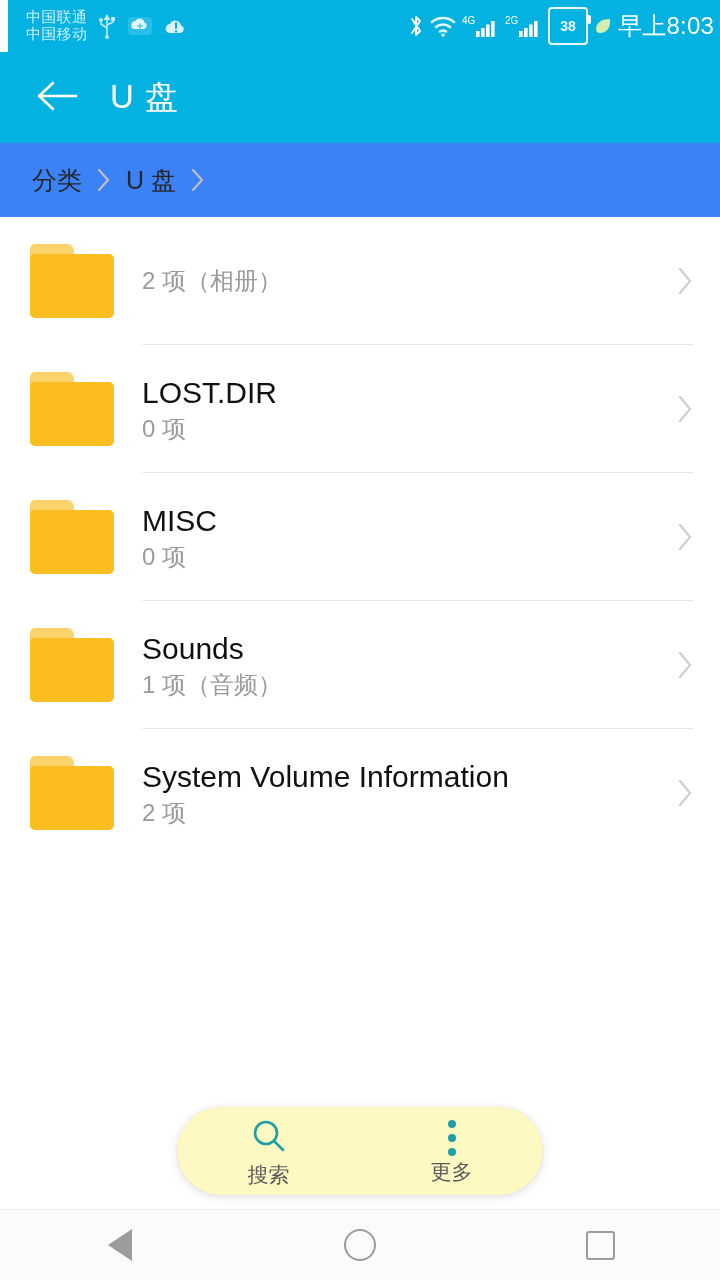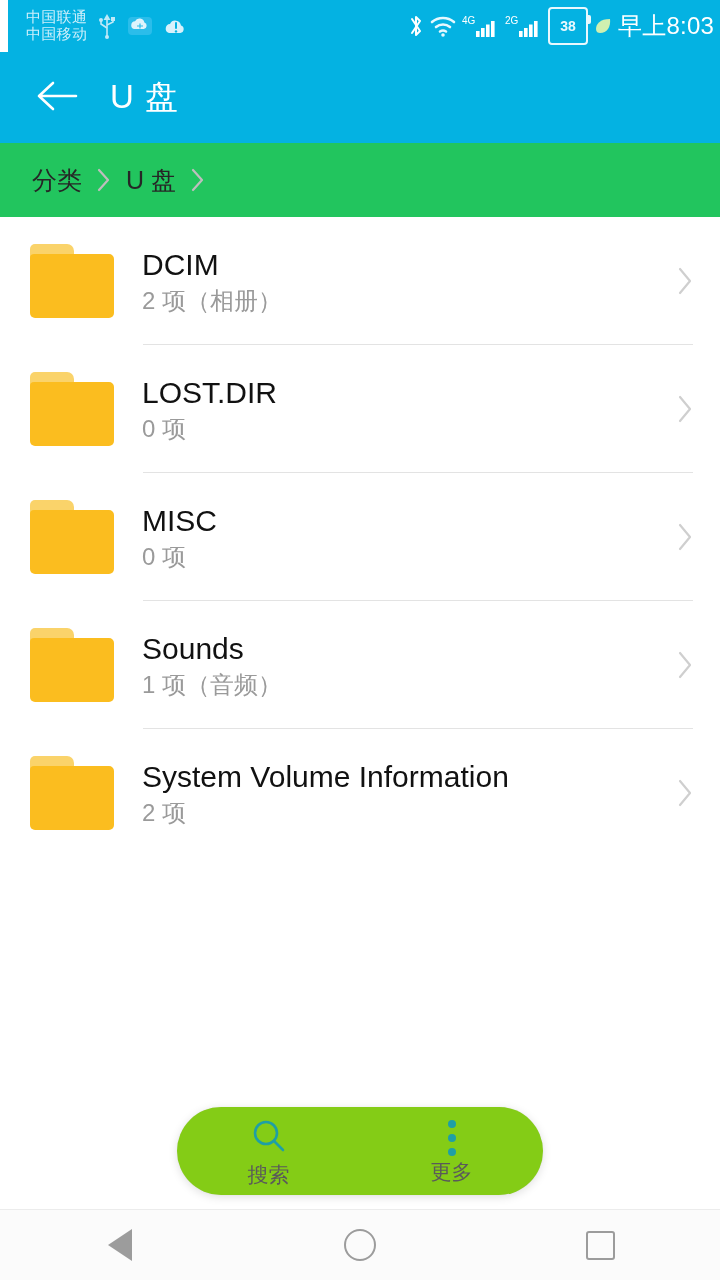--- a/index.html
+++ b/index.html
@@ -42,21 +42,21 @@
   }
   .back-btn { width:62px; height:62px; margin-left:26px;
     display:flex; align-items:center; justify-content:center; }
   .appbar-title {
     margin-left:22px; font-size:33px; color:#FFFFFF; letter-spacing:1px; white-space:nowrap;
   }
 
   
   .breadcrumb {
     position:absolute; top:143px; left:0; width:720px; height:74px;
-    background:#22c55e;
+    background:#3b82f6;
     display:flex; align-items:center; padding-left:32px;
   }
   .crumb { font-size:25px; color:#262626; white-space:nowrap; }
   .crumb-sep { margin:0 14px; display:flex; align-items:center; }
 
   
   .list { position:absolute; top:217px; left:0; width:720px; background:#ffffff; }
   .row { position:relative; height:128px; display:flex; align-items:center; padding-left:30px; }
   .folder { width:84px; height:74px; position:relative; flex:none; }
   .folder .tab {
@@ -72,21 +72,21 @@
   .row-sub { font-size:24px; color:#9A9A9A; line-height:1.05; white-space:nowrap; }
   .chev { width:70px; display:flex; align-items:center; justify-content:center; flex:none; }
   .divider {
     position:absolute; left:143px; right:27px; bottom:0; height:1px; background:#E3E3E3;
   }
   .row:last-child .divider { display:none; }
 
   
   .pillbar {
     position:absolute; left:177px; top:1107px; width:366px; height:88px;
-    background:#84cc16; border-radius:44px;
+    background:#fef9c3; border-radius:44px;
     box-shadow:0 2px 10px rgba(0,0,0,0.13), 0 0 1px rgba(0,0,0,0.10);
     display:flex; align-items:center;
   }
   .pill-item { flex:1; height:100%; display:flex; flex-direction:column;
     align-items:center; justify-content:center; gap:5px; }
   .pill-label { font-size:21px; color:#5A5A5A; line-height:1; }
   .dots { display:flex; flex-direction:column; gap:6px; align-items:center; }
   .dots i { width:8px; height:8px; border-radius:50%; background:#1F9FA5; display:block; }
 
   
@@ -210,21 +210,20 @@
   </div>
 
   <div class="list">
 
     <div class="row">
       <div class="folder">
         <div class="tab"></div>
           <div class="body"></div>
       </div>
       <div class="row-text">
-        <div class="row-title">DCIM</div>
         <div class="row-sub">2 项（相册）</div>
       </div>
       <div class="chev">
         <svg width="18" height="32" viewBox="0 0 18 32">
           <path d="M4 4 L14 16 L4 28" stroke="#CFCFCF" stroke-width="2.2" fill="none" stroke-linecap="round" stroke-linejoin="round"></path>
         </svg>
       </div>
       <div class="divider"></div>
     </div>
 

